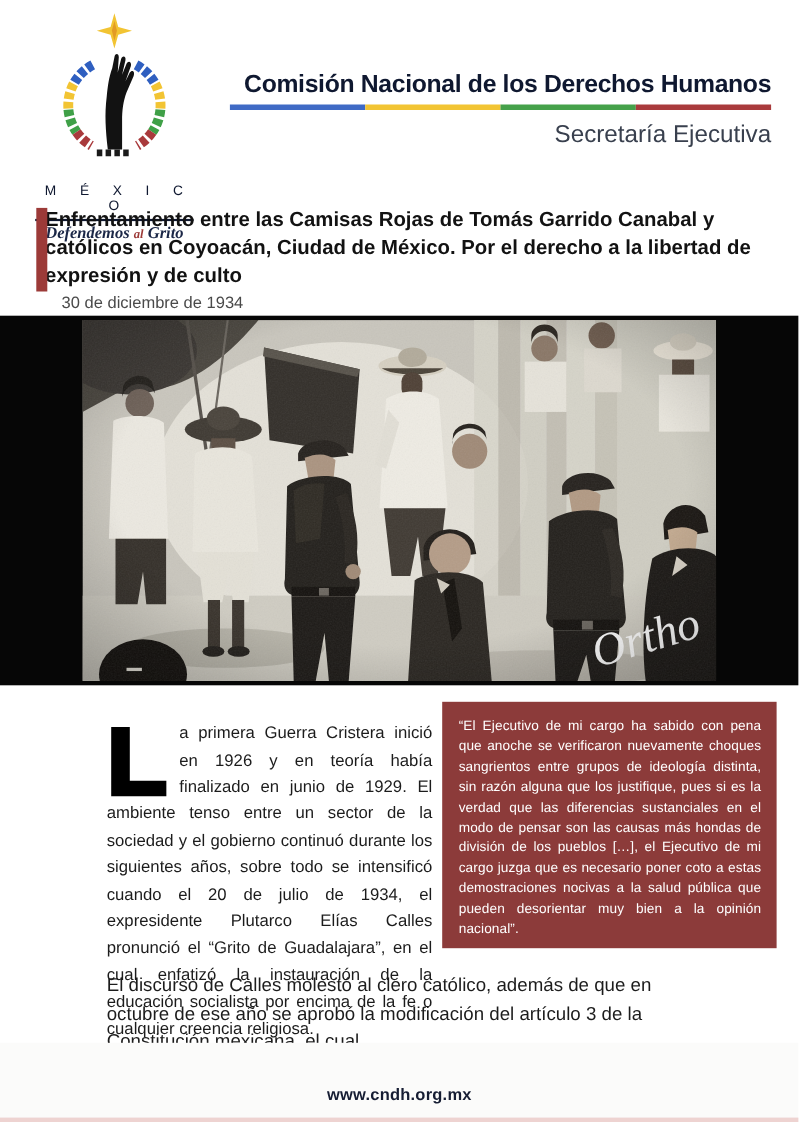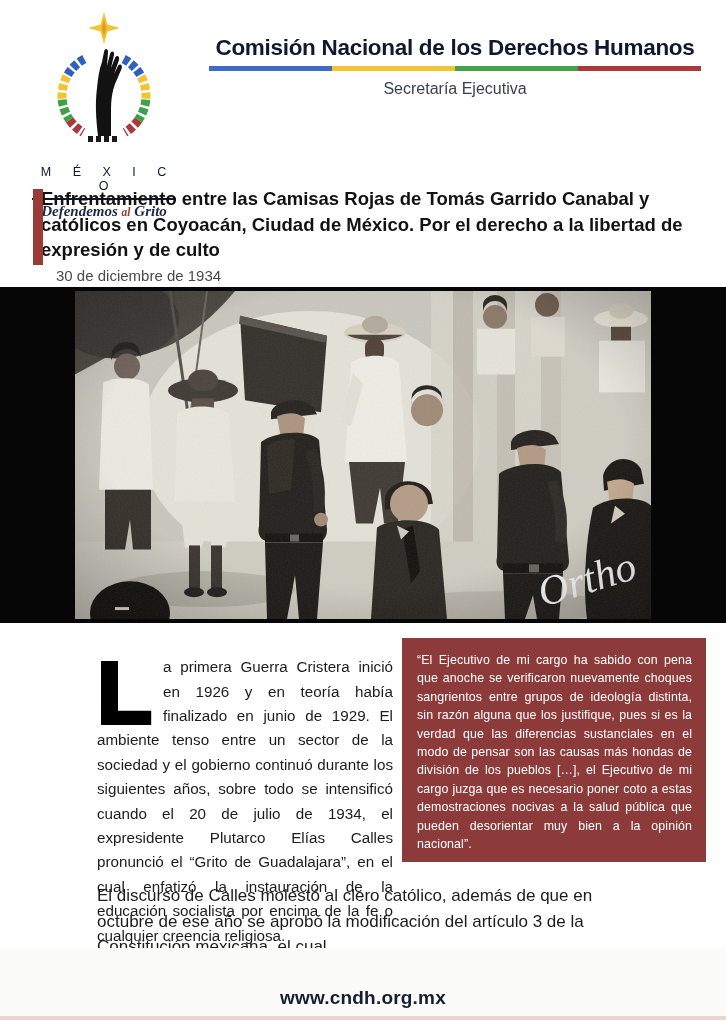--- a/index.html
+++ b/index.html
@@ -8,26 +8,26 @@
   .abs{position:absolute}
 
   
   .logo-block{left:26px;top:8px;width:156px;text-align:center}
   .logo-acronym{font-size:38px;font-weight:800;color:#0f1830;letter-spacing:1px;line-height:36px;margin-top:2px}
   .logo-country{font-size:12.5px;font-weight:400;color:#0f1830;letter-spacing:9px;margin:3px 0 0 8px}
   .logo-tagline{border-top:2px solid #0f1830;margin:5px 6px 0 6px;padding-top:3px;
       font-family:"Liberation Serif",serif;font-style:italic;font-weight:700;font-size:15px;color:#1b2747;white-space:nowrap}
   .tag-al{color:#9c3a38;font-size:11.5px}
 
-  .org-block{right:25px;top:35px;width:492px;text-align:center}
+  .org-block{right:25px;top:64px;width:492px;text-align:right}
   .org-name{font-size:22.5px;font-weight:800;color:#0f1830;white-space:nowrap;letter-spacing:-0.3px}
   .color-bar{display:flex;height:5px;margin-top:5px}
   .color-bar span{flex:1}
   .seg-blue{background:#3f6ac5}.seg-yellow{background:#f2c433}.seg-green{background:#45a14a}.seg-red{background:#a93a3c}
-  .dept{margin-top:9px;font-size:16px;color:#39404e;font-weight:500}
+  .dept{margin-top:9px;font-size:22px;color:#39404e;font-weight:500}
 
   
   .title-block{left:33px;top:186px;width:672px}
   .title-bar{position:absolute;left:0;top:3px;width:10px;height:76px;background:#9c3a38}
   .title-text{margin-left:8px;width:645px;font-size:18.5px;font-weight:700;color:#121212;line-height:25.5px}
   .title-date{margin-left:23px;margin-top:4px;font-size:15px;color:#4a4a4a}
 
   
   .photo-banner{left:0;top:287px;width:726px;height:336px;background:#060606;
       display:flex;align-items:center;justify-content:center}
@@ -41,21 +41,21 @@
       -webkit-text-stroke:4px #000;text-align:left}
 
   .quote-box{left:402px;top:638px;width:304px;height:224px;background:#8c3b3a;
       box-sizing:border-box;padding:13px 14px 10px 15px;color:#fff;overflow:hidden}
   .quote-text{font-size:12.4px;line-height:18.4px;text-align:justify;letter-spacing:0.1px}
 
   .para2{left:97px;top:866px;width:545px;font-size:17px;line-height:25.5px;color:#1c1c1c}
 
   
   .footer-bg{left:0;top:948px;width:726px;height:72px;background:#fbfbfa}
-  .footer-url{left:0;top:987px;width:726px;text-align:center;font-size:19px;
+  .footer-url{left:0;top:987px;width:726px;text-align:center;font-size:15px;
       font-weight:700;color:#161d33;letter-spacing:0.2px}
   .bottom-strip{left:0;bottom:0;width:726px;height:4px;background:#eed3d1}
 </style>
 </head>
 <body>
 
 <div class="abs logo-block">
   <svg width="124" height="150" viewBox="0 0 124 150">
 
     <path d="M62 4 L65.5 16.5 L78 20 L65.5 23.5 L62 36 L58.5 23.5 L46 20 L58.5 16.5 Z" fill="#f2c433"></path>

